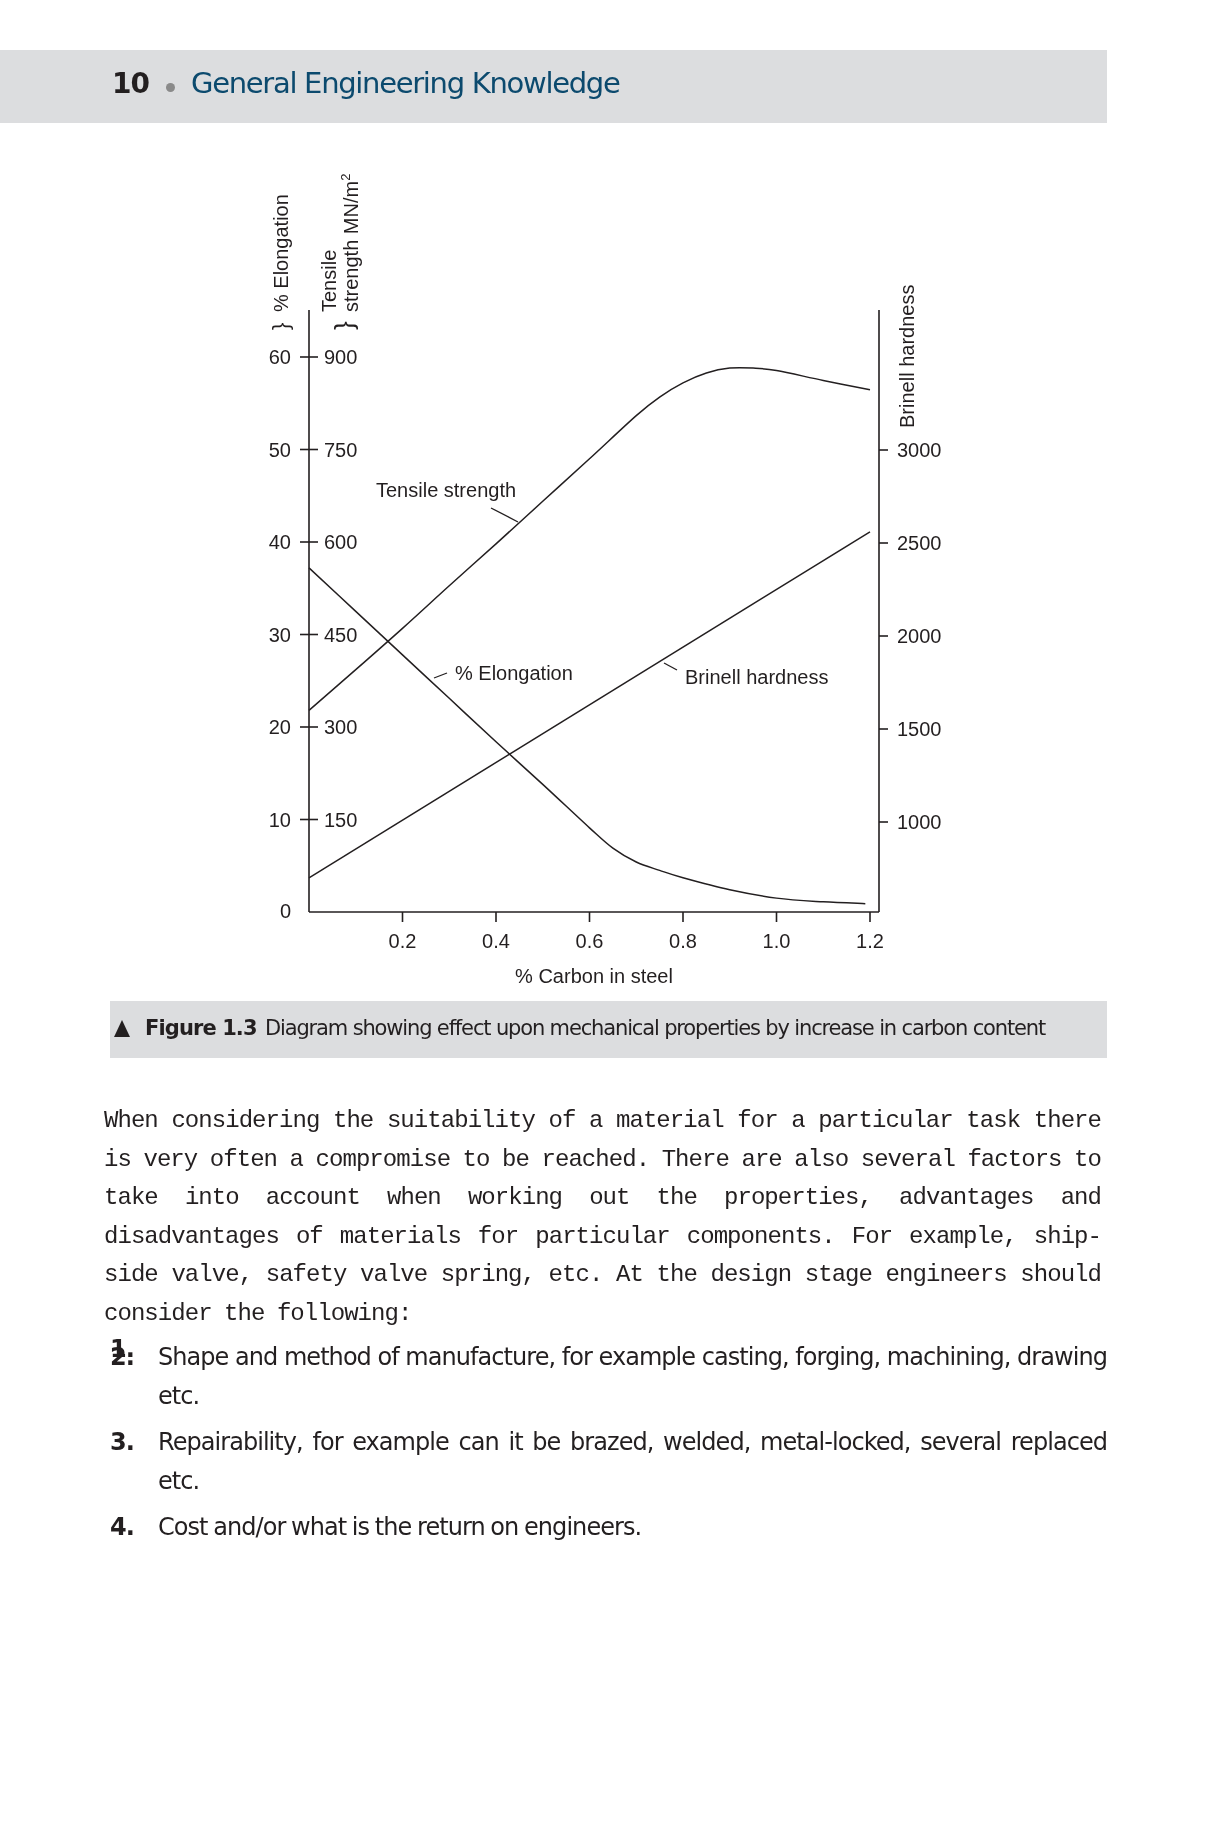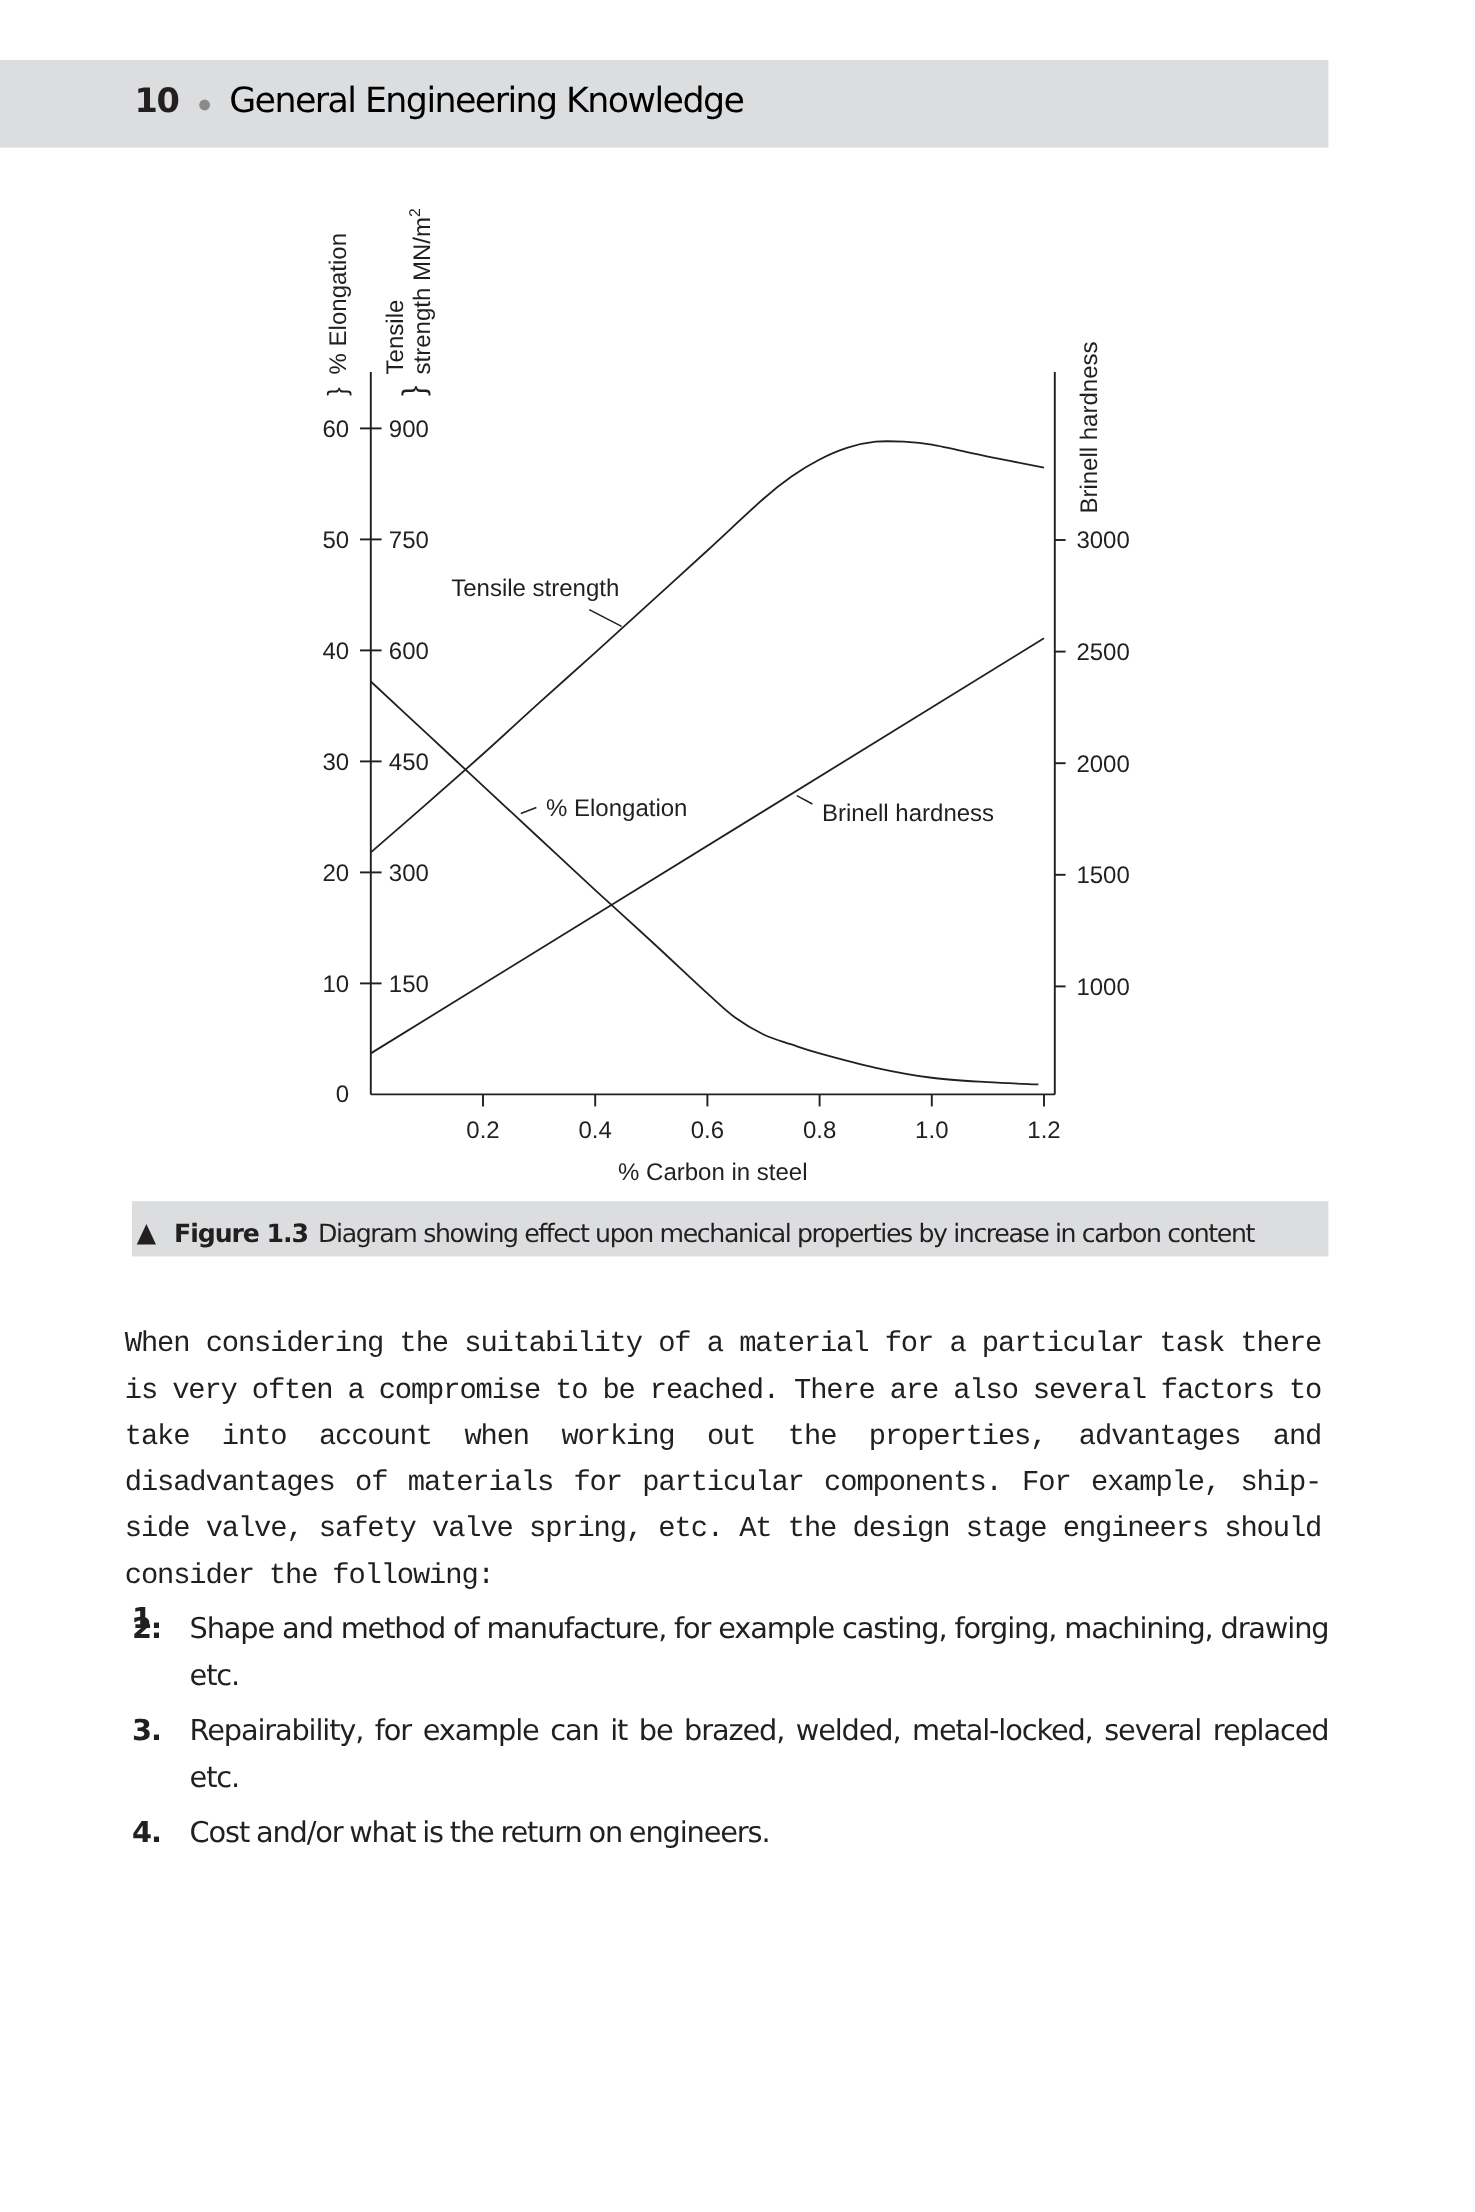--- a/index.html
+++ b/index.html
@@ -42,39 +42,39 @@
       border-radius: 50%;
       background: #8a8a8a;
     }
     .running-head .book-title {
       position: absolute;
       left: 191px;
       top: 16px;
       font-family: "DejaVu Sans", sans-serif;
       font-size: 29px;
       letter-spacing: -1.3px;
-      color: #000000;
+      color: #0c4a6e;
     }
     #chart {
       position: absolute;
       left: 0;
       top: 0;
       width: 1229px;
       height: 1000px;
     }
     #chart text {
       font-family: "Liberation Sans", sans-serif;
       fill: #231f20;
     }
     .caption-bar {
       position: absolute;
       left: 110px;
       top: 1001px;
       width: 997px;
-      height: 46px;
+      height: 57px;
       background: #dcdddf;
     }
     .caption-bar .tri {
       position: absolute;
       left: 4px;
       top: 19px;
       width: 0;
       height: 0;
       border-left: 8px solid transparent;
       border-right: 8px solid transparent;

